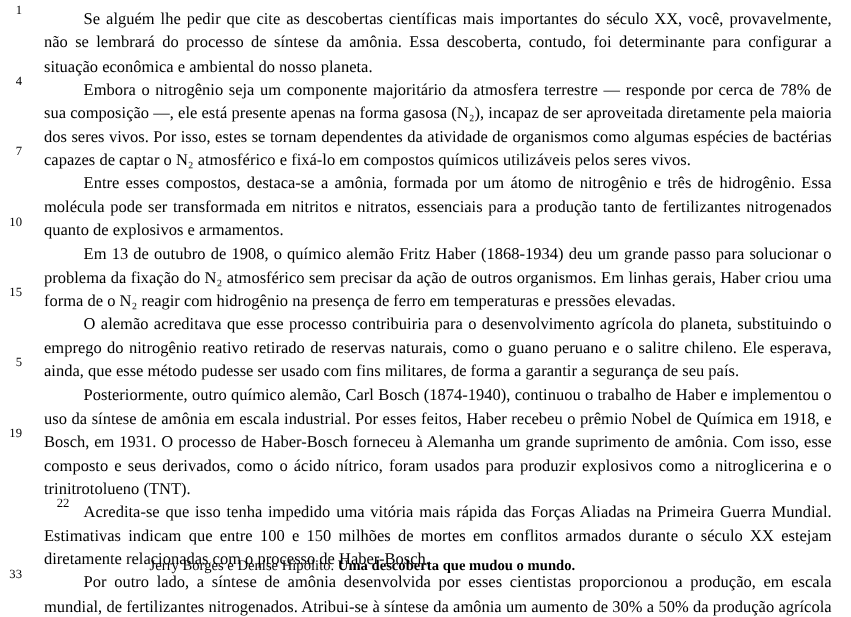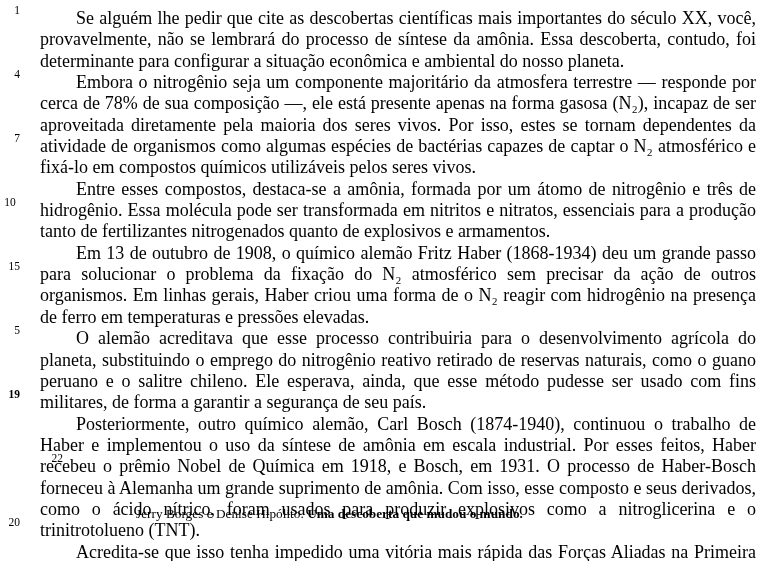--- a/index.html
+++ b/index.html
@@ -19,21 +19,21 @@
     width: 774px;
     height: 561px;
     box-sizing: border-box;
     padding: 8px 18px 6px 18px;
   }
   .text-body {
     position: relative;
   }
   .para {
     position: relative;
-    font-size: 18px;
+    font-size: 15px;
     line-height: 21.35px;
     text-align: justify;
     text-justify: inter-word;
     margin: 0 0 0 0;
     padding-left: 22px;
   }
   .para .indent {
     display: inline-block;
     width: 36px;
   }
@@ -77,26 +77,26 @@
 </style>
 </head>
 <body>
 
 <div class="page">
 
   <div class="linenums">
     <span class="lnum" style="top:0px;">1</span>
     <span class="lnum" style="top:64px;">4</span>
     <span class="lnum" style="top:128px;">7</span>
-    <span class="lnum" style="top:192px;text-align:center;">10</span>
+    <span class="lnum" style="top:192px;">10</span>
     <span class="lnum" style="top:256px;">15</span>
     <span class="lnum" style="top:320px;">5</span>
-    <span class="lnum" style="top:384px;font-weight:bold;">19</span>
+    <span class="lnum" style="top:384px;">19</span>
     <span class="lnum" style="top:448px;margin-left:43px;">22</span>
-    <span class="lnum" style="top:512px;">20</span>
+    <span class="lnum" style="top:512px;">33</span>
 
   </div>
 
   <div class="text-body">
     <p class="para"><span class="indent"></span><span>Se alguém lhe pedir que cite as descobertas científicas mais importantes do século XX, você, provavelmente, não se lembrará do processo de síntese da amônia. Essa descoberta, contudo, foi determinante para configurar a situação econômica e ambiental do nosso planeta.</span></p>
     <p class="para"><span class="indent"></span><span>Embora o nitrogênio seja um componente majoritário da atmosfera terrestre — responde por cerca de 78% de sua composição —, ele está presente apenas na forma gasosa (N₂), incapaz de ser aproveitada diretamente pela maioria dos seres vivos. Por isso, estes se tornam dependentes da atividade de organismos como algumas espécies de bactérias capazes de captar o N₂ atmosférico e fixá-lo em compostos químicos utilizáveis pelos seres vivos.</span></p>
     <p class="para"><span class="indent"></span><span>Entre esses compostos, destaca-se a amônia, formada por um átomo de nitrogênio e três de hidrogênio. Essa molécula pode ser transformada em nitritos e nitratos, essenciais para a produção tanto de fertilizantes nitrogenados quanto de explosivos e armamentos.</span></p>
     <p class="para"><span class="indent"></span><span>Em 13 de outubro de 1908, o químico alemão Fritz Haber (1868-1934) deu um grande passo para solucionar o problema da fixação do N₂ atmosférico sem precisar da ação de outros organismos. Em linhas gerais, Haber criou uma forma de o N₂ reagir com hidrogênio na presença de ferro em temperaturas e pressões elevadas.</span></p>
     <p class="para"><span class="indent"></span><span>O alemão acreditava que esse processo contribuiria para o desenvolvimento agrícola do planeta, substituindo o emprego do nitrogênio reativo retirado de reservas naturais, como o guano peruano e o salitre chileno. Ele esperava, ainda, que esse método pudesse ser usado com fins militares, de forma a garantir a segurança de seu país.</span></p>
     <p class="para"><span class="indent"></span><span>Posteriormente, outro químico alemão, Carl Bosch (1874-1940), continuou o trabalho de Haber e implementou o uso da síntese de amônia em escala industrial. Por esses feitos, Haber recebeu o prêmio Nobel de Química em 1918, e Bosch, em 1931. O processo de Haber-Bosch forneceu à Alemanha um grande suprimento de amônia. Com isso, esse composto e seus derivados, como o ácido nítrico, foram usados para produzir explosivos como a nitroglicerina e o trinitrotolueno (TNT).</span></p>

